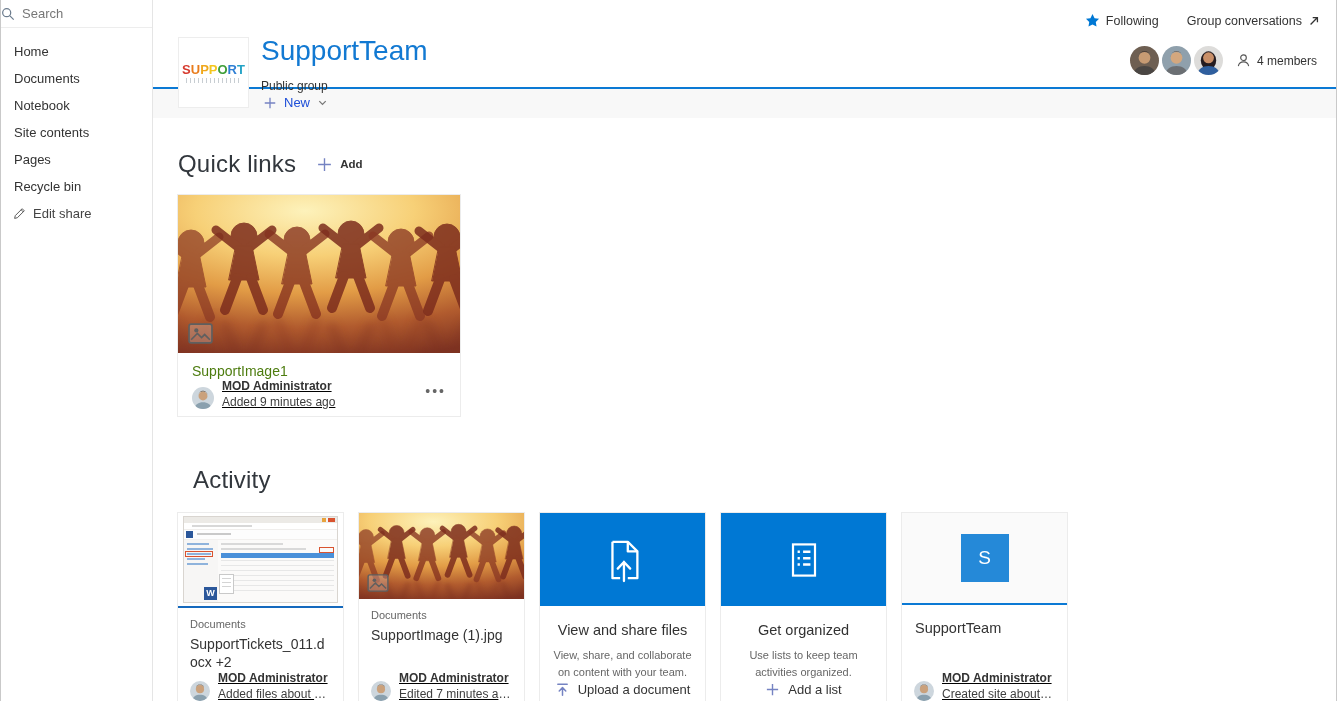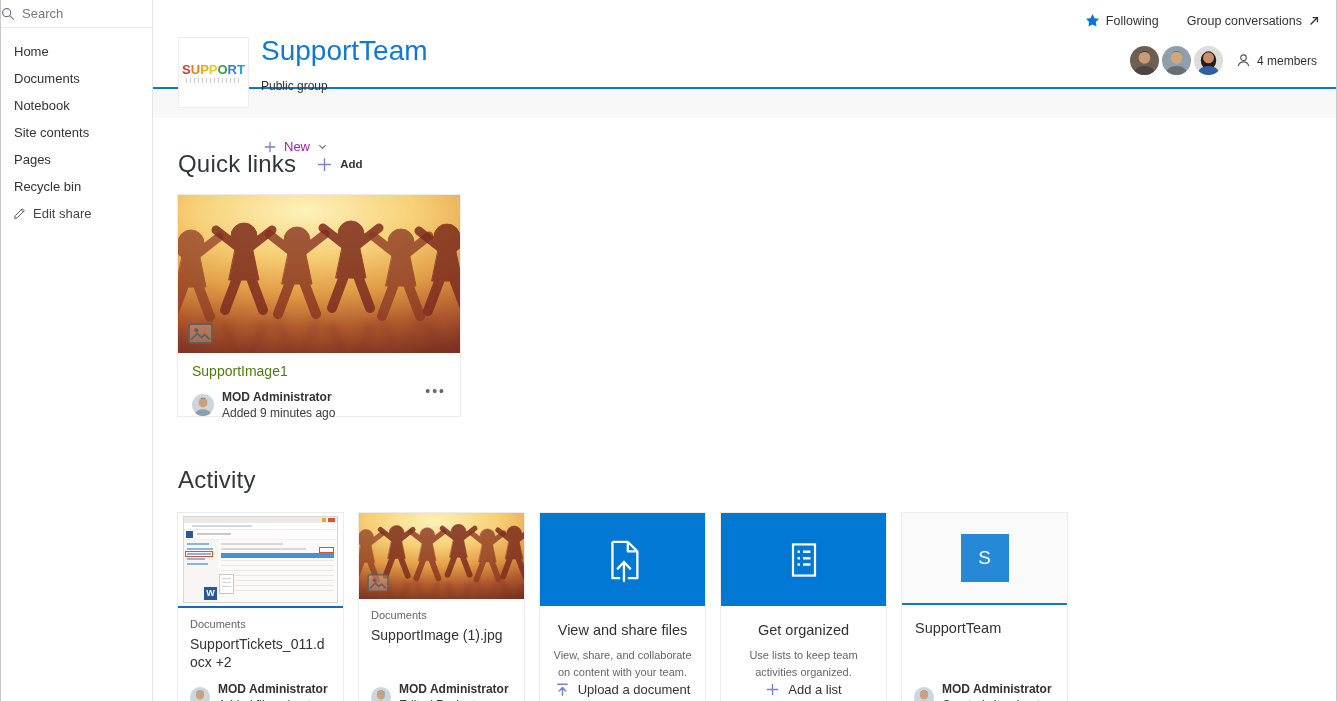--- a/index.html
+++ b/index.html
@@ -40,41 +40,41 @@
   .avatar { border-radius:50%; overflow:hidden; display:block; cursor:pointer; }
   .avatar svg { display:block; width:100%; height:100%; }
   .av29 { width:29px; height:29px; }
   .av22 { width:22px; height:22px; }
   .av20 { width:20px; height:20px; }
   .members-label { display:flex; align-items:center; gap:6px; font-size:12px; color:#333; cursor:pointer; }
 
   .toolbar { position:absolute; left:152px; right:0; top:87px; height:31px;
              background:#f8f8f8; border-top:2px solid #0b79d4; z-index:2; }
   .new-button { position:absolute; left:110px; top:6px; display:flex; align-items:center;
-                gap:7px; font-size:13px; color:#a21caf; cursor:pointer;margin-top:44px; }
+                gap:7px; font-size:13px; color:#1d4ed8; cursor:pointer; }
 
   
   .section-title { font-size:24px; font-weight:300; color:#32373d; letter-spacing:.2px; }
   #quicklinks-header { position:absolute; left:177px; top:150px; display:flex; align-items:center; }
-  #activity-header  { position:absolute; left:177px; top:466px; }
+  #activity-header  { position:absolute; left:192px; top:466px; }
   .add-btn { display:flex; align-items:center; margin-left:20px; cursor:pointer; }
   .add-label { font-size:11.5px; font-weight:700; color:#333; margin-left:7px; }
   .peri { color:#7583c2; }
 
   
   .ql-card { position:absolute; left:176px; top:194px; width:284px; height:223px;
              border:1px solid #ececec; background:#fff; cursor:pointer; }
   .ql-image { position:relative; height:158px; overflow:hidden; }
   .people-bg { position:absolute; inset:0;
      background:radial-gradient(130% 95% at 45% 10%, #fdf2bb 0%, #f7d077 30%, #e29c46 55%, #b15b2e 78%, #7e3322 100%); }
   .people-bg svg { position:absolute; inset:0; width:100%; height:100%; }
   .image-badge { position:absolute; left:10px; bottom:9px; width:25px; height:21px; }
   .ql-info { padding:10px 14px 0; position:relative; }
   .ql-title { font-size:14px; color:#4d7c0f; }
-  .person-row { display:flex; align-items:center; gap:8px; margin-top:11px; }
+  .person-row { display:flex; align-items:flex-end; gap:8px; margin-top:0;text-decoration:underline; }
   .person-lines { display:flex; flex-direction:column; gap:2px; }
   .person-name { font-size:12px; font-weight:700; color:#333; }
   .person-meta { font-size:12px; color:#3d3d3d; }
   .trunc { white-space:nowrap; overflow:hidden; text-overflow:ellipsis; max-width:112px; }
   .more-btn { position:absolute; right:14px; bottom:18px; color:#666; font-size:14px;
               letter-spacing:2px; cursor:pointer; line-height:1; }
 
   
   .cards { position:absolute; left:176px; top:512px; display:flex; gap:14px; }
   .card { width:167px; height:240px; border:1px solid #ececec; background:#fff;

